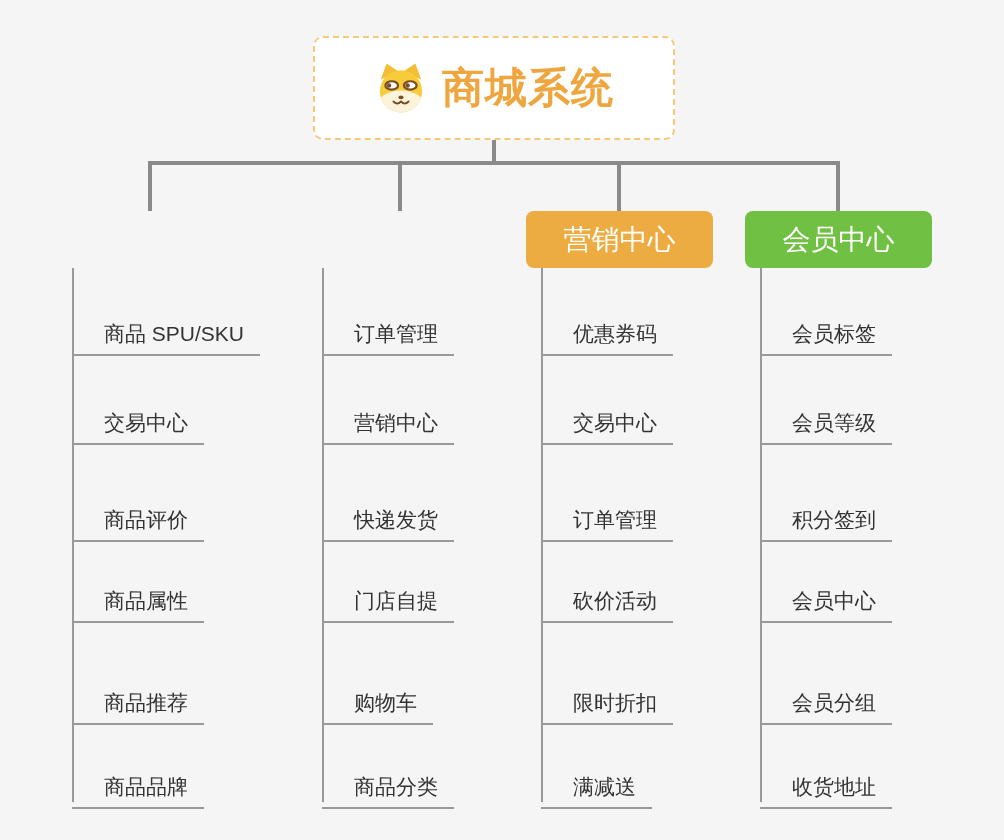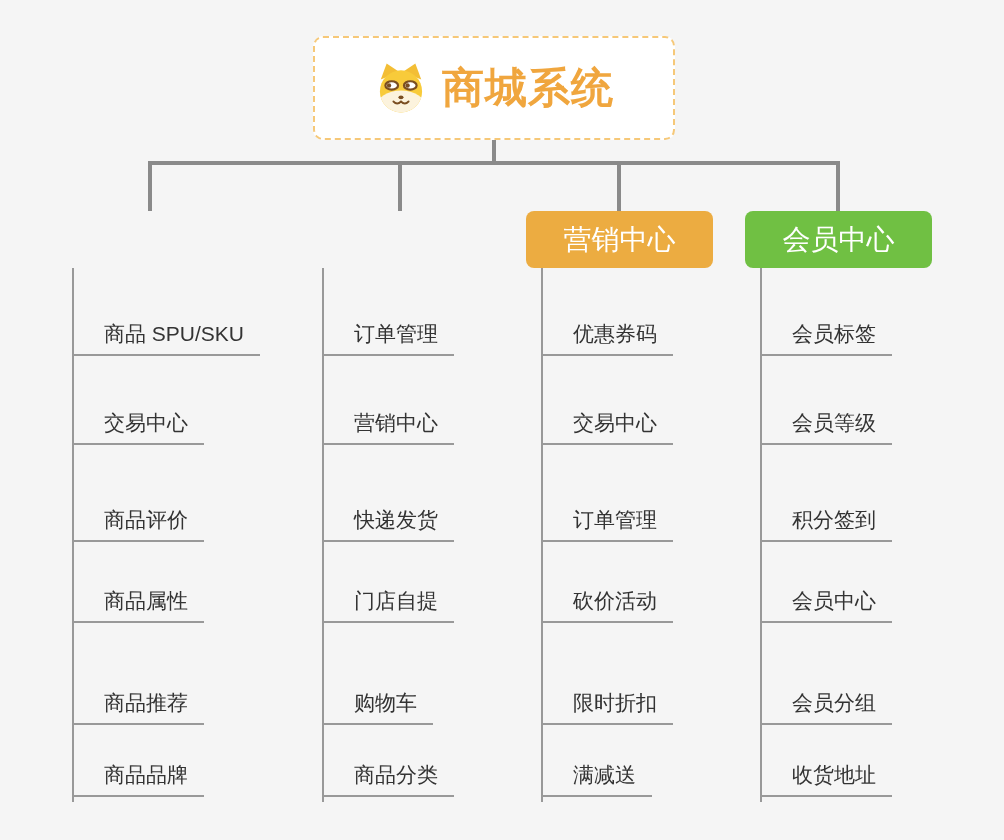--- a/index.html
+++ b/index.html
@@ -85,21 +85,21 @@
     font-size: 21px;
     line-height: 30px;
     color: #333333;
     white-space: nowrap;
   }
   .r0 { top: 51px; }
   .r1 { top: 140px; }
   .r2 { top: 229px; margin-top: 8px; }
   .r3 { top: 318px; }
   .r4 { top: 420px; }
-  .r5 { top: 492px; }
+  .r5 { top: 504px; }
 </style>
 </head>
 <body>
 
 <div class="canvas">
 
   <div class="root-node">
     <span class="dog">
       <svg viewBox="0 0 64 64" width="54" height="54" aria-hidden="true">
         <defs>

